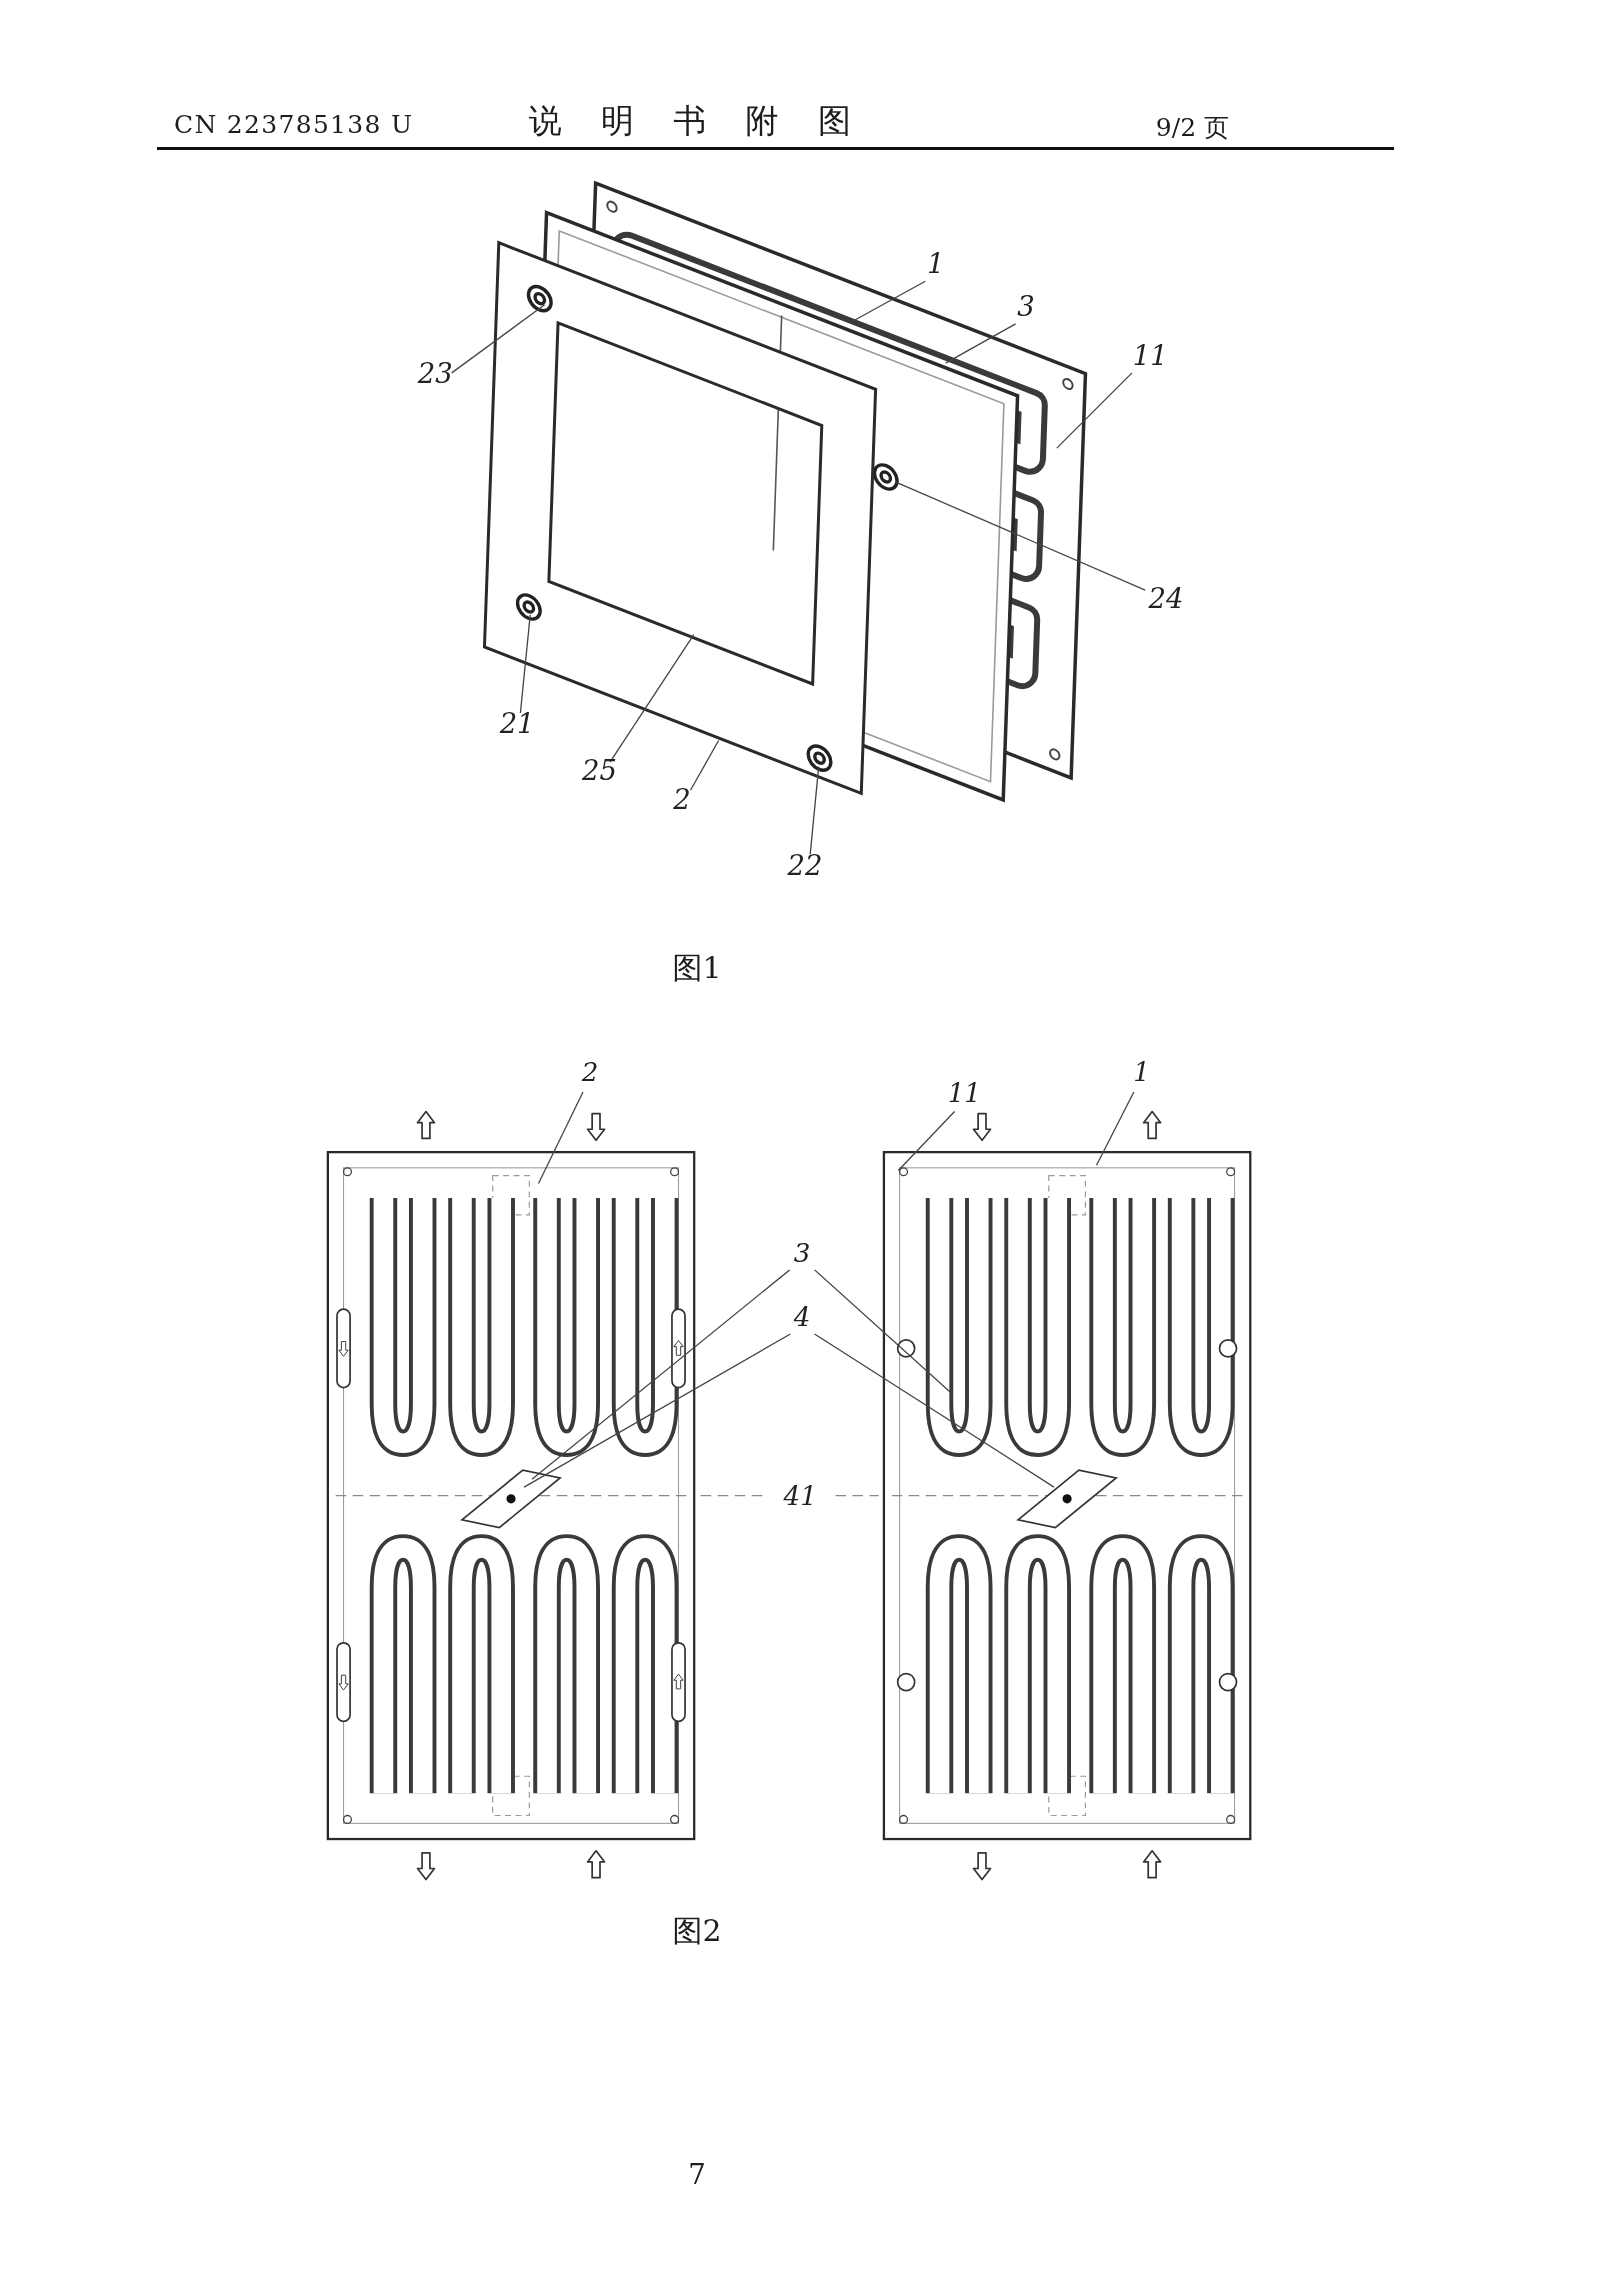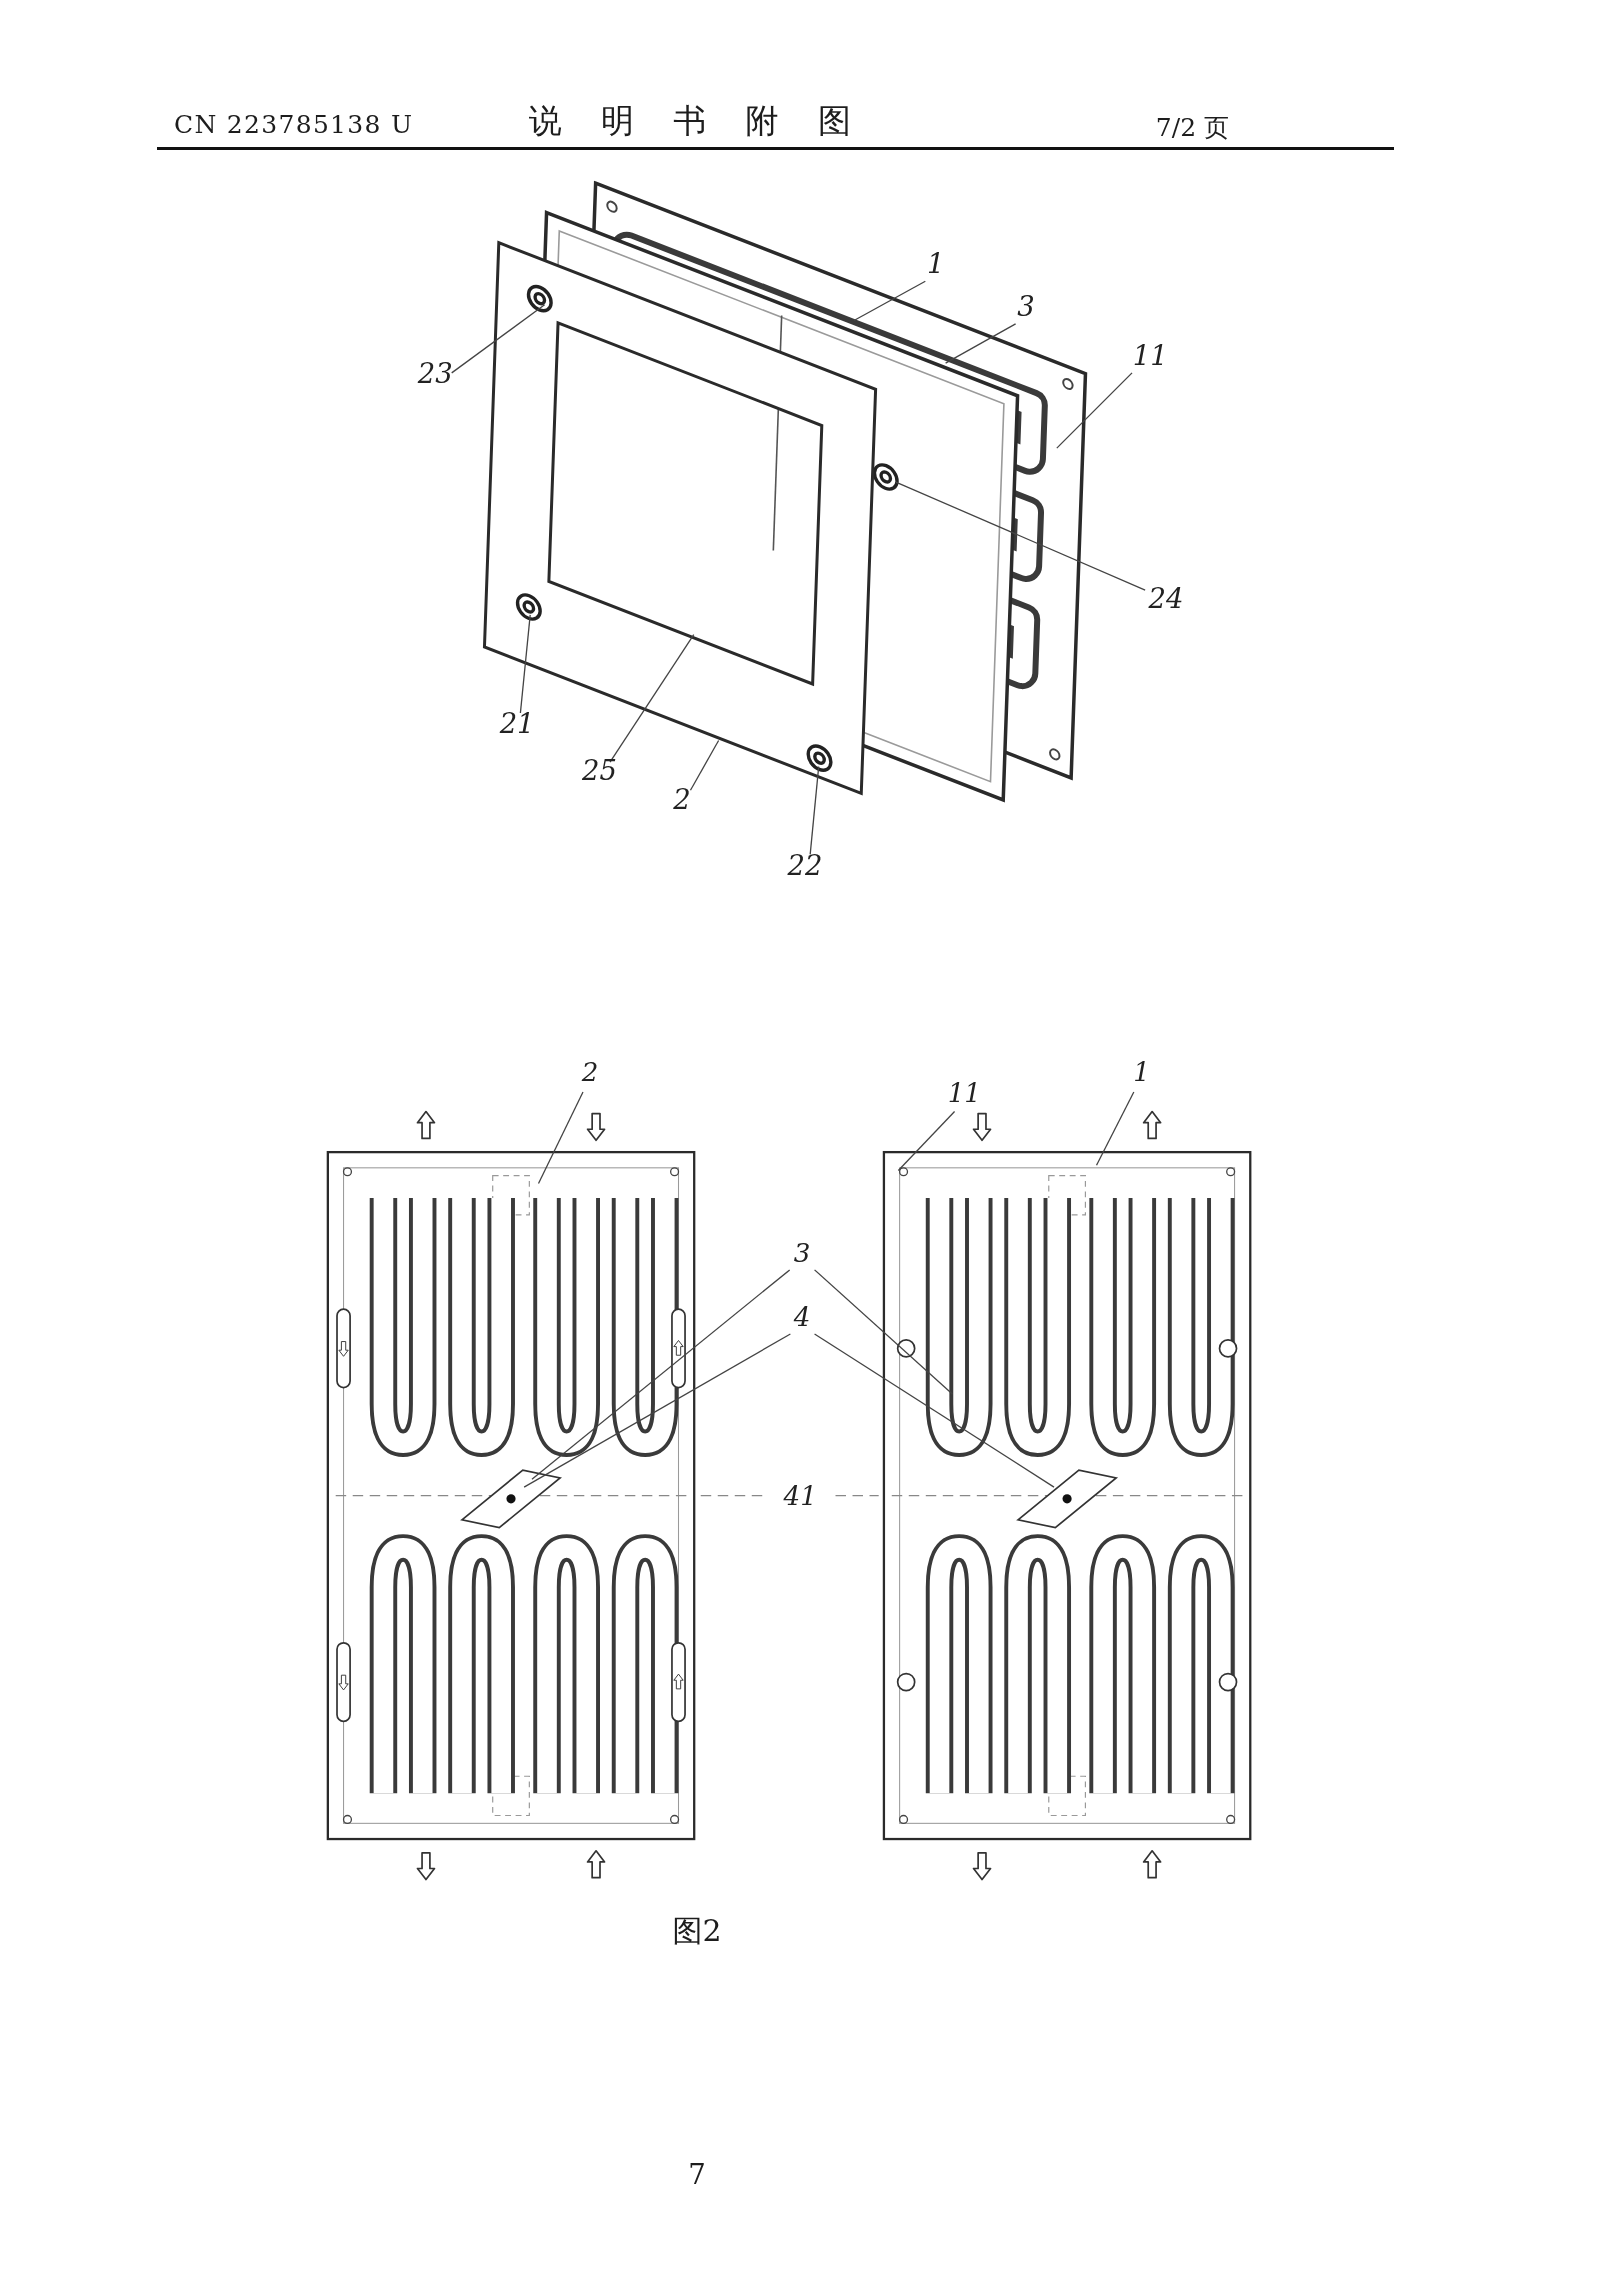--- a/index.html
+++ b/index.html
@@ -38,21 +38,21 @@
   .lbl{font:italic 42px "DejaVu Serif",serif;fill:#222;text-anchor:middle;}
   .lbl2{font:italic 40px "DejaVu Serif",serif;fill:#222;text-anchor:middle;}
 </style>
 </head>
 <body>
 
 <div class="page">
 
   <div class="hdr-doc">CN 223785138 U</div>
   <div class="hdr-title">说 明 书 附 图</div>
-  <div class="hdr-page">7/2 页</div>
+  <div class="hdr-page">9/2 页</div>
   <div class="hdr-rule"></div>
 
   <svg class="figsvg" style="left:386px;top:157px;" width="851" height="785" viewBox="0 0 1300 1200">
 
     <g transform="matrix(1.44,0.56,-0.051,1.437,320,40)">
       <rect class="plate" x="0" y="0" width="520" height="430" vector-effect="non-scaling-stroke"></rect>
       <path class="snake-o" vector-effect="non-scaling-stroke" d="M35,55 H465 V112 H65 V169 H465 V226 H65 V283 H465 V340 H35"></path>
       <path class="snake-i" vector-effect="non-scaling-stroke" d="M35,55 H465 V112 H65 V169 H465 V226 H65 V283 H465 V340 H35"></path>
       <circle class="cdot" cx="18" cy="18" r="5" vector-effect="non-scaling-stroke"></circle>
       <circle class="cdot" cx="502" cy="18" r="5" vector-effect="non-scaling-stroke"></circle>
@@ -92,20 +92,21 @@
     <text class="lbl" x="978" y="243">3</text>
     <text class="lbl" x="1168" y="318">11</text>
     <text class="lbl" x="1192" y="690">24</text>
     <text class="lbl" x="75" y="345">23</text>
     <text class="lbl" x="200" y="880">21</text>
     <text class="lbl" x="326" y="952">25</text>
     <text class="lbl" x="452" y="996">2</text>
     <text class="lbl" x="640" y="1098">22</text>
   </svg>
 
+  <div class="caption cap-fig1">图1</div>
 
   <svg class="figsvg" style="left:308px;top:1054px;" width="1021" height="857" viewBox="0 0 1560 1310">
     <defs>
       <g id="quad">
         <path class="co" d="M30,0 V315 Q30,375 60,375 Q90,375 90,315 V0"></path>
         <path class="co" d="M150,0 V315 Q150,375 180,375 Q210,375 210,315 V0"></path>
         <path class="ci" d="M30,0 V315 Q30,375 60,375 Q90,375 90,315 V0"></path>
         <path class="ci" d="M150,0 V315 Q150,375 180,375 Q210,375 210,315 V0"></path>
       </g>
       <path id="arr" d="M0,-22 L13,-5 L6,-5 L6,19 L-6,19 L-6,-5 L-13,-5 Z"></path>

